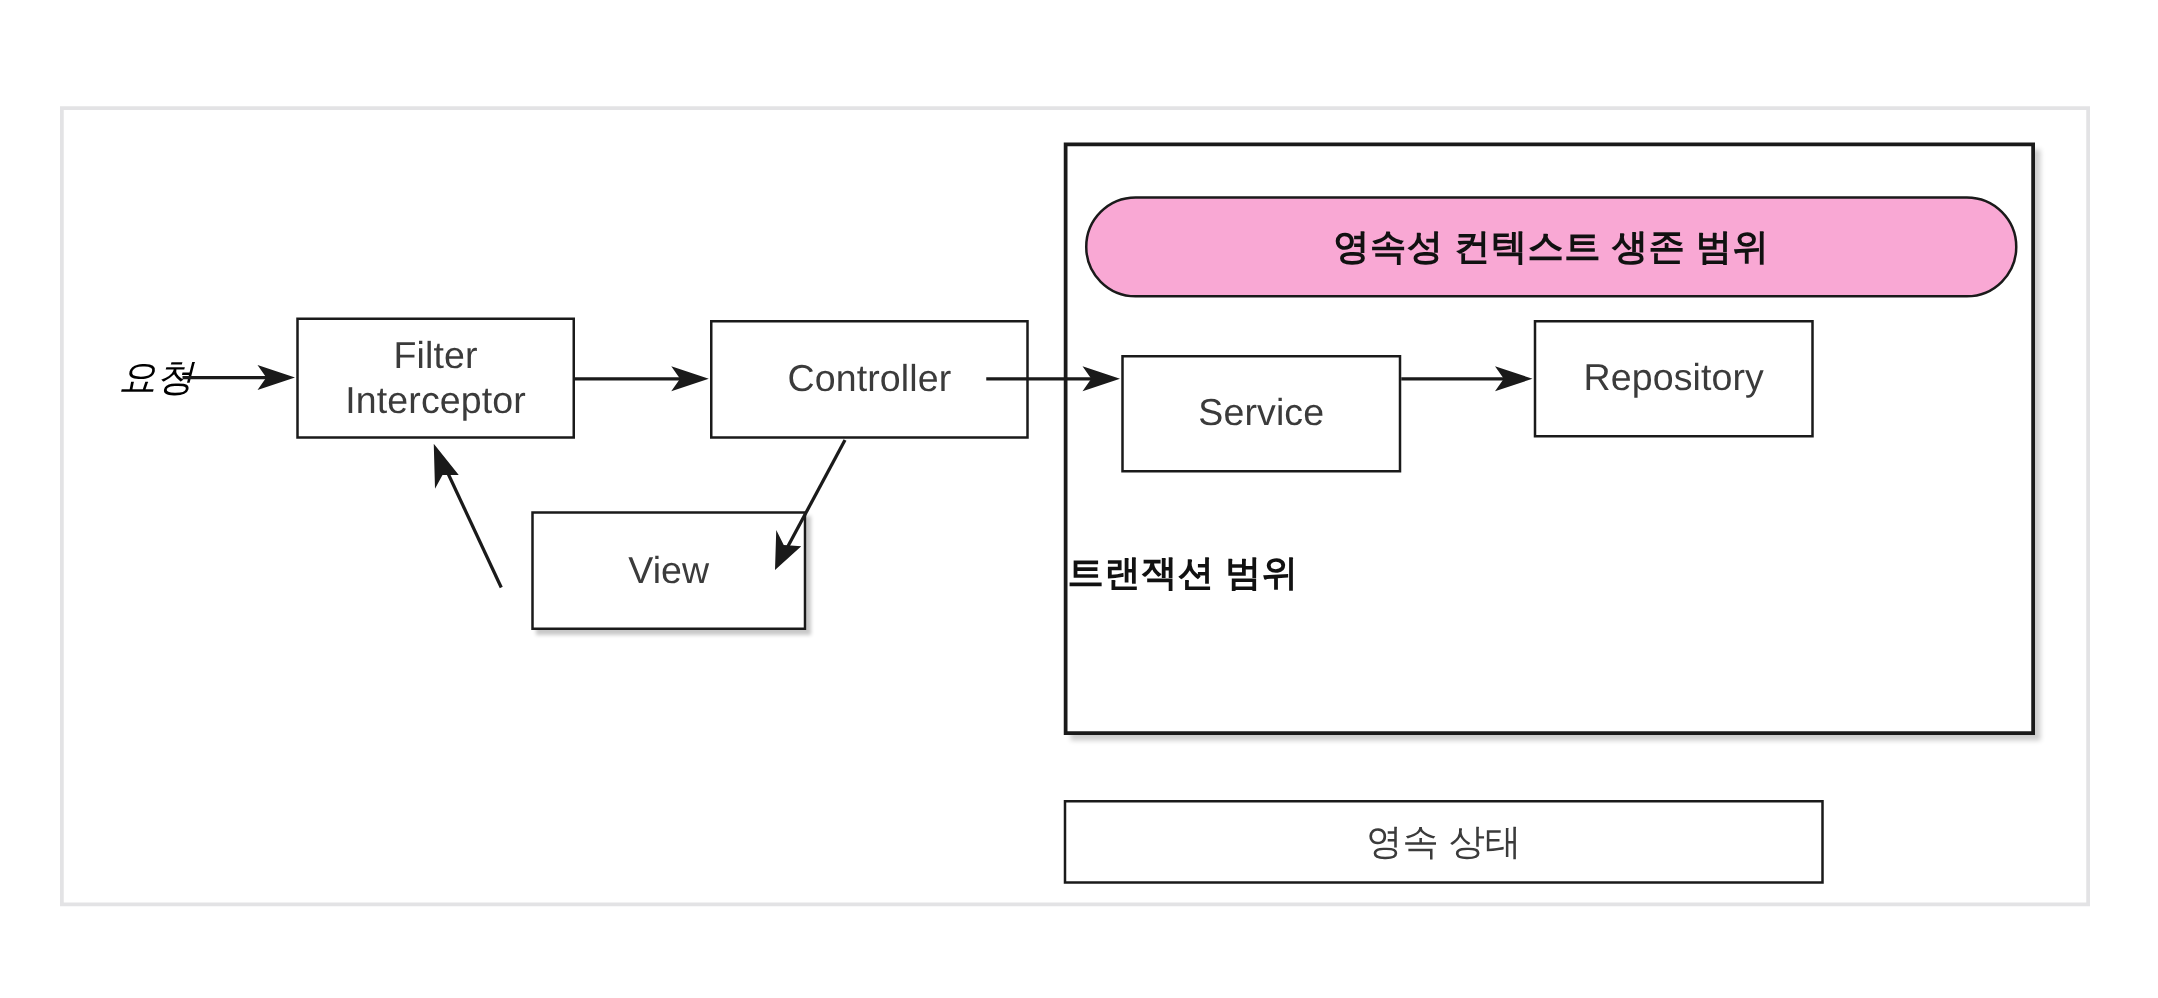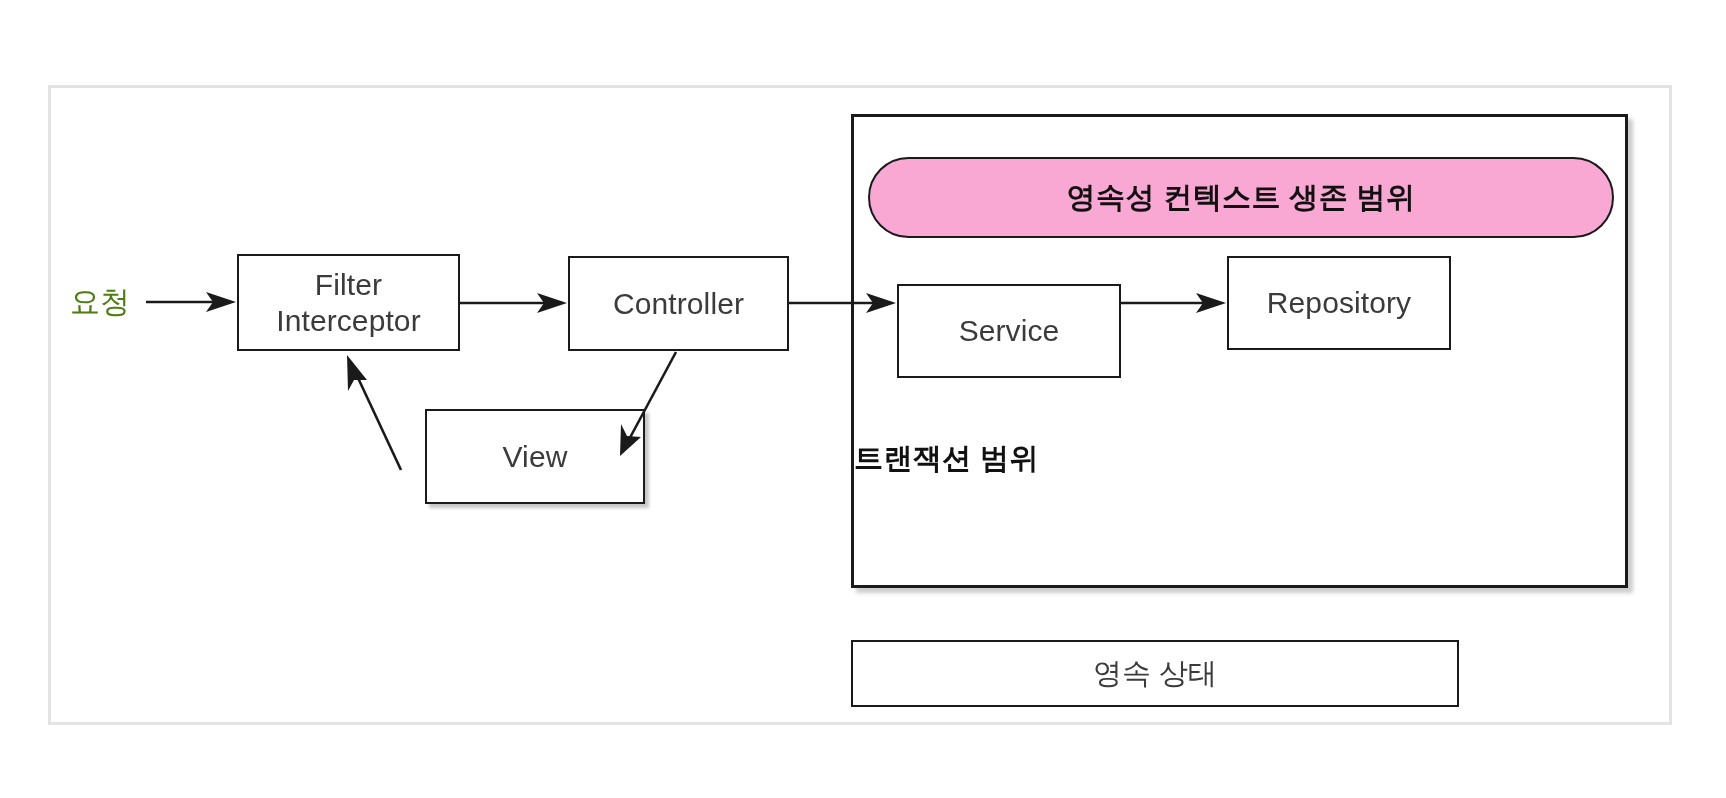--- a/index.html
+++ b/index.html
@@ -46,34 +46,35 @@
     line-height: 1.18;
     letter-spacing: 0.1px;
   }
   .node.shadowed {
     box-shadow: 4px 4px 3px rgba(0,0,0,0.22);
     margin-left: 24px;
   }
 
   
   .node-filter     { left: 237px; top: 254px;  width: 223px; height: 97px; }
-  .node-controller { left: 568px; top: 256px;  width: 221px; height: 95px; }
+  .node-controller { left: 568px; top: 256px;  width: 255px; height: 95px; }
   .node-view       { left: 401px; top: 409px;  width: 220px; height: 95px; }
   .node-service    { left: 897px; top: 256px;  width: 224px; height: 94px; margin-top: 28px; }
   .node-repository { left: 1227px; top: 256px; width: 224px; height: 94px; }
 
   
   .req-label {
     position: absolute;
     left: 70px;
     top: 282px;
     width: 110px;
-    text-align: left;
+    text-align: center;
     font-size: 30px;
-    color: #4d7c0f;
+    color: #000000;
+    font-style: italic;
   }
 
   
   .tx-container {
     position: absolute;
     left: 851px;
     top: 114px;
     width: 777px;
     height: 474px;
     border: 3px solid #1a1a1a;

